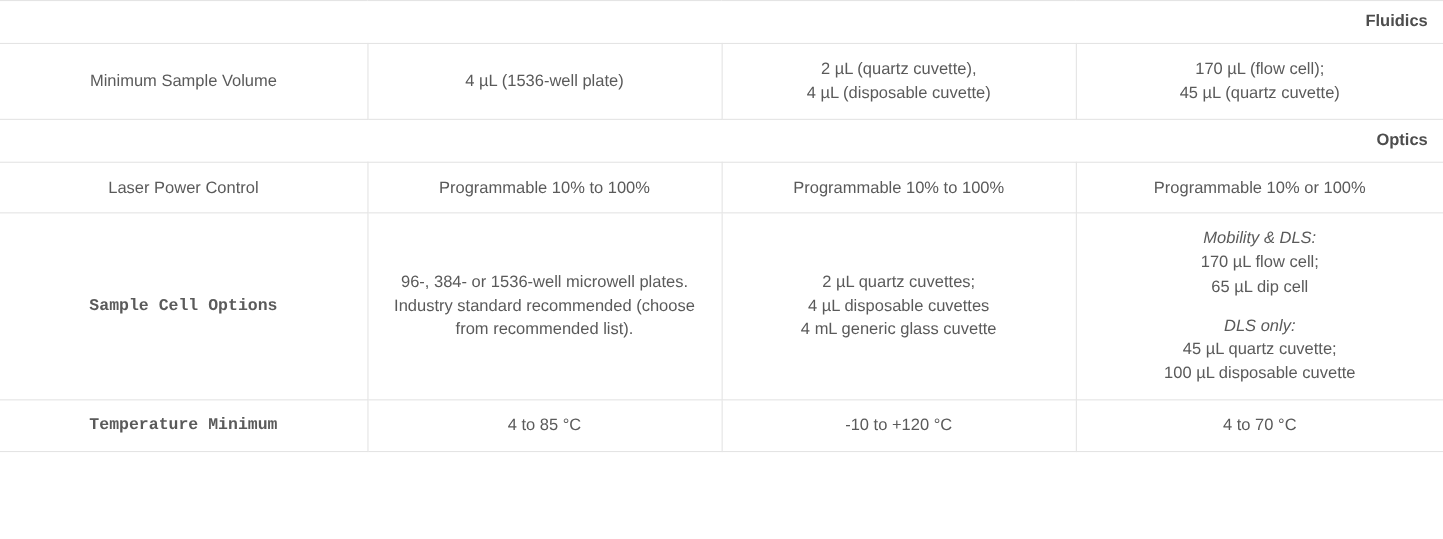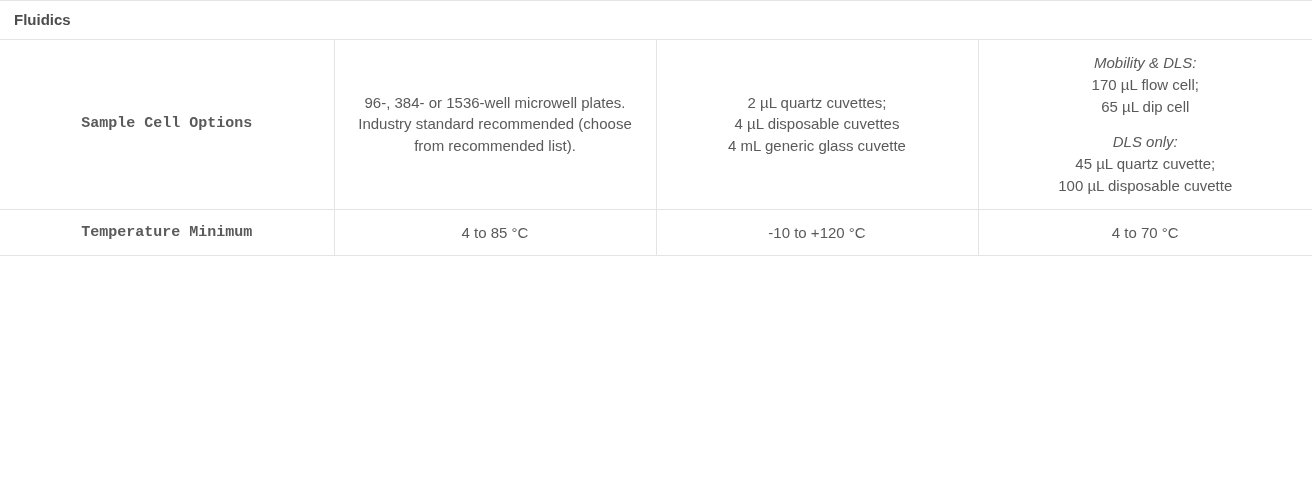--- a/index.html
+++ b/index.html
@@ -25,21 +25,21 @@
   table.spec-table col.c2 { width: 322px; }
   table.spec-table col.c3 { width: 334px; }
 
   tr.section-row td {
     border-top: 1px solid #e4e4e4;
     border-bottom: 1px solid #e4e4e4;
     padding: 10px 14px 11px 14px;
     font-weight: bold;
     color: #4d4d4d;
     font-size: 15px;
-    text-align: left;
+    text-align: right;
     background: #ffffff;
   }
   tr.data-row td {
     border: 1px solid #e4e4e4;
     padding: 12px 16px;
     text-align: center;
     vertical-align: middle;
     line-height: 1.45;
     color: #5a5a5a;
     background: #ffffff;
@@ -72,20 +72,49 @@
     <col class="c0">
       <col class="c1">
       <col class="c2">
       <col class="c3">
   </colgroup>
   <tbody id="table-body">
       <tr class="section-row">
         <td colspan="4">Fluidics</td>
       </tr>
       <tr class="data-row">
+        <td class="label-cell">Minimum Sample Volume</td>
+        <td>
+          <span class="cell-line">4 µL (1536-well plate)</span>
+        </td>
+        <td>
+          <span class="cell-line">2 µL (quartz cuvette),</span>
+          <span class="cell-line">4 µL (disposable cuvette)</span>
+        </td>
+        <td class="last-cell">
+          <span class="cell-line">170 µL (flow cell);</span>
+          <span class="cell-line">45 µL (quartz cuvette)</span>
+        </td>
+      </tr>
+      <tr class="section-row">
+        <td colspan="4">Optics</td>
+      </tr>
+      <tr class="data-row">
+        <td class="label-cell">Laser Power Control</td>
+        <td>
+          <span class="cell-line">Programmable 10% to 100%</span>
+        </td>
+        <td>
+          <span class="cell-line">Programmable 10% to 100%</span>
+        </td>
+        <td class="last-cell">
+          <span class="cell-line">Programmable 10% or 100%</span>
+        </td>
+      </tr>
+      <tr class="data-row">
         <td class="label-cell bold-label">Sample Cell Options</td>
         <td>
           <span class="cell-line">96-, 384- or 1536-well microwell plates.</span>
           <span class="cell-line">Industry standard recommended (choose</span>
           <span class="cell-line">from recommended list).</span>
         </td>
         <td>
           <span class="cell-line">2 µL quartz cuvettes;</span>
           <span class="cell-line">4 µL disposable cuvettes</span>
           <span class="cell-line">4 mL generic glass cuvette</span>

